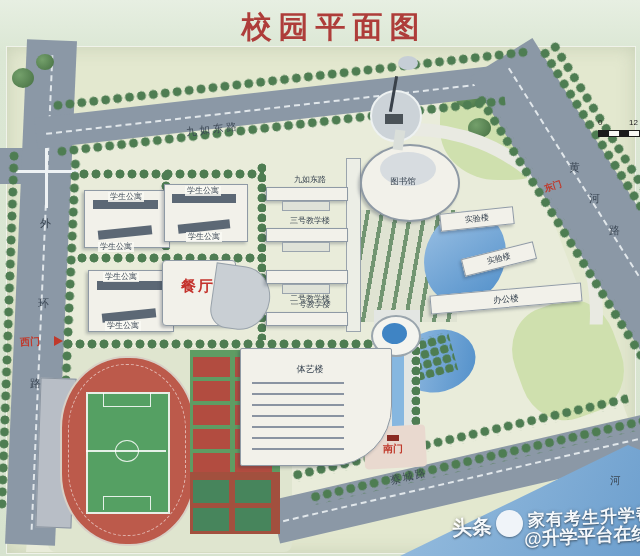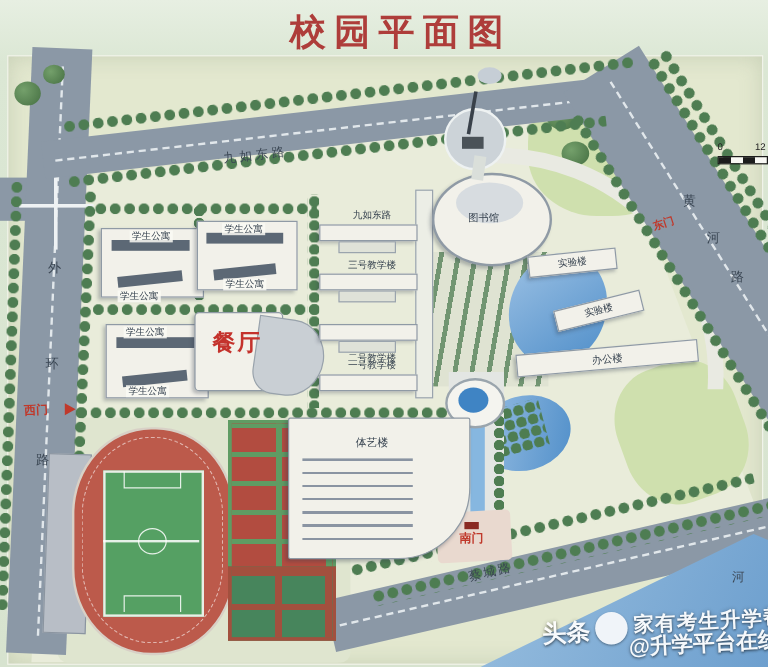--- a/index.html
+++ b/index.html
@@ -115,34 +115,34 @@
   <div class="bld apt" style="left:88px;top:270px;width:84px;height:60px;"></div>
   <div class="blabel" style="left:108px;top:192px;width:36px;background:rgba(250,250,245,.85);">学生公寓</div>
   <div class="blabel" style="left:98px;top:242px;width:36px;background:rgba(250,250,245,.85);">学生公寓</div>
   <div class="blabel" style="left:185px;top:186px;width:36px;background:rgba(250,250,245,.85);">学生公寓</div>
   <div class="blabel" style="left:186px;top:232px;width:36px;background:rgba(250,250,245,.85);">学生公寓</div>
   <div class="blabel" style="left:103px;top:272px;width:36px;background:rgba(250,250,245,.85);">学生公寓</div>
   <div class="blabel" style="left:105px;top:321px;width:36px;background:rgba(250,250,245,.85);">学生公寓</div>
 
   <div class="bld" style="left:162px;top:260px;width:72px;height:64px;border-radius:4px;"></div>
   <div class="abs" style="left:212px;top:266px;width:56px;height:62px;background:#c9cfd4;border:1px solid #98a2ab;border-radius:0 90% 95% 55%;transform:rotate(8deg);"></div>
-  <div class="redlabel ctr" style="left:172px;top:276px;width:52px;height:20px;font-size:19px;letter-spacing:2px;color:#c4322c;">餐厅</div>
+  <div class="redlabel ctr" style="left:172px;top:276px;width:52px;height:20px;font-size:15px;letter-spacing:2px;color:#c4322c;">餐厅</div>
 
   <div class="abs" style="left:346px;top:158px;width:13px;height:172px;background:#eceee6;border:1px solid #9aa4ad;"></div>
   <div class="bld" style="left:266px;top:187px;width:80px;height:12px;"></div>
   <div class="abs" style="left:282px;top:201px;width:46px;height:8px;background:#dfe2d8;border:1px solid #9aa4ad;"></div>
   <div class="blabel" style="left:278px;top:175px;width:64px;">九如东路</div>
   <div class="bld" style="left:266px;top:228px;width:80px;height:12px;"></div>
   <div class="abs" style="left:282px;top:242px;width:46px;height:8px;background:#dfe2d8;border:1px solid #9aa4ad;"></div>
   <div class="blabel" style="left:278px;top:216px;width:64px;">三号教学楼</div>
   <div class="bld" style="left:266px;top:270px;width:80px;height:12px;"></div>
   <div class="abs" style="left:282px;top:284px;width:46px;height:8px;background:#dfe2d8;border:1px solid #9aa4ad;"></div>
   <div class="blabel" style="left:278px;top:258px;width:64px;margin-top:36px;">二号教学楼</div>
   <div class="bld" style="left:266px;top:312px;width:80px;height:12px;"></div>
-  <div class="blabel" style="left:278px;top:300px;width:64px;">一号教学楼</div>
+  <div class="blabel" style="left:278px;top:300px;width:64px;font-style:italic;">一号教学楼</div>
 
   <div class="bld" style="left:360px;top:144px;width:96px;height:74px;border-radius:50%;border-width:2px;"></div>
   <div class="abs" style="left:380px;top:152px;width:56px;height:34px;background:#d7dce0;border-radius:50%;"></div>
   <div class="blabel" style="left:381px;top:176px;width:44px;font-size:8.5px;">图书馆</div>
 
   <div class="bld ctr" style="left:440px;top:210px;width:72px;height:16px;transform:rotate(-6deg);">
       <span class="blabel" style="position:static;">实验楼</span>
     </div>
   <div class="bld ctr" style="left:462px;top:250px;width:72px;height:16px;transform:rotate(-14deg);">
       <span class="blabel" style="position:static;">实验楼</span>

